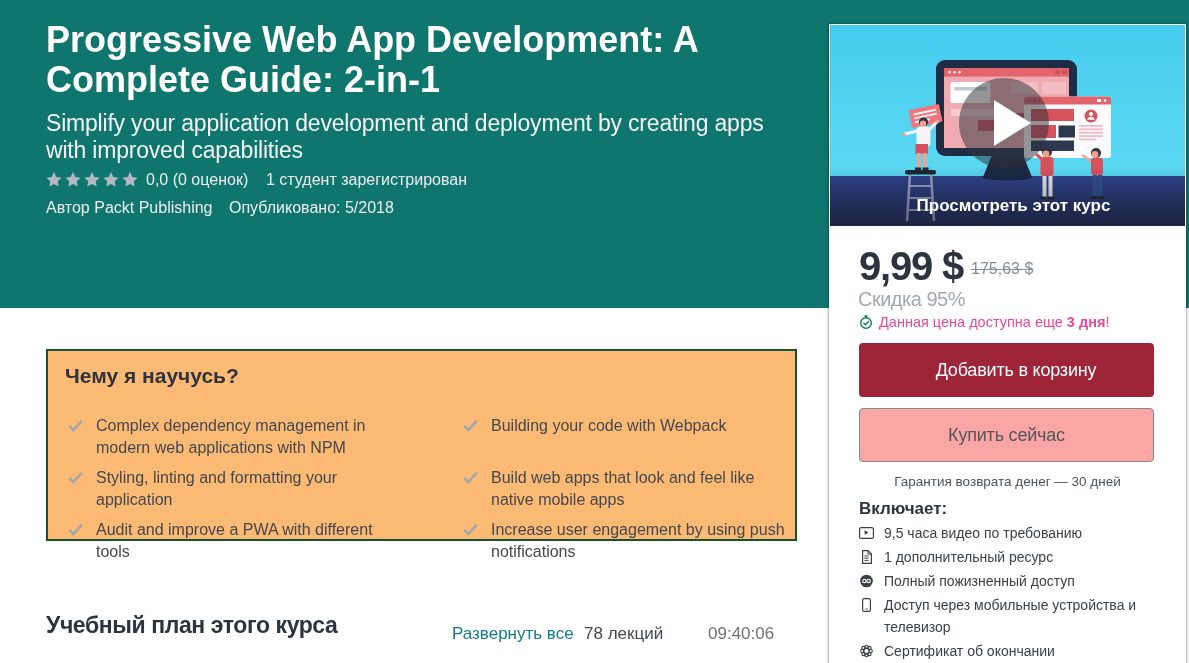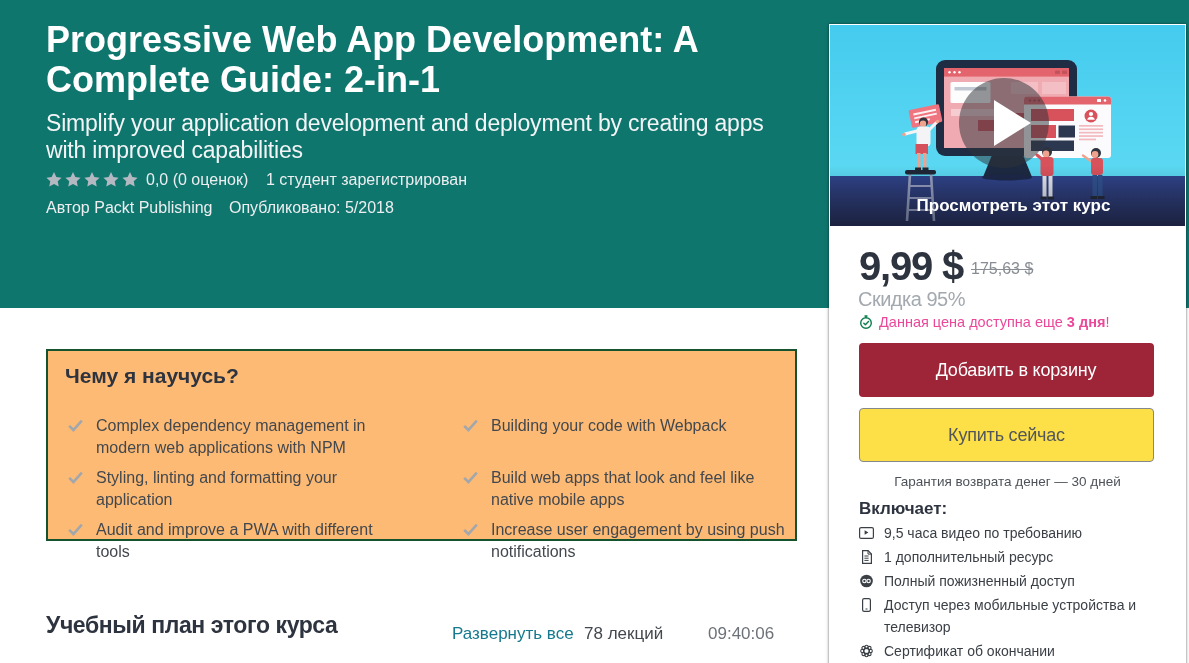--- a/index.html
+++ b/index.html
@@ -40,21 +40,21 @@
     font-size:17px; font-weight:700; color:#fff; }
   .price { position:absolute; left:30px; top:220px; font-size:40px; letter-spacing:-1.2px; font-weight:700; color:#2d333f; }
   .oldprice { position:absolute; left:142px; top:236px; font-size:16px; color:#888d93;
     text-decoration:line-through; }
   .disc { position:absolute; left:29px; top:264px; font-size:20px; letter-spacing:-0.5px; color:#a3a9af; }
   .timer { position:absolute; left:30px; top:290px; font-size:14.5px; color:#ec4899; white-space:nowrap; }
   .timer b { font-weight:700; }
   .timer svg { vertical-align:-2px; margin-right:6px; }
   .btn-red { position:absolute; left:30px; top:319px; width:295px; height:54px; background:#9e2438;
     border-radius:4px; color:#fff; font-size:18px; letter-spacing:-0.2px; font-weight:400; text-align:center; line-height:54px;padding-left:19px; }
-  .btn-white { position:absolute; left:30px; top:384px; width:295px; height:54px; background:#fde047;
+  .btn-white { position:absolute; left:30px; top:384px; width:295px; height:54px; background:#fca5a5;
     border:1px solid #83888d; border-radius:4px; color:#53575c; font-size:18px; letter-spacing:-0.2px; font-weight:400;
     text-align:center; line-height:52px; }
   .guarantee { position:absolute; left:0; top:450px; width:357px; text-align:center;
     font-size:13.5px; color:#4d5258; }
   .includes { position:absolute; left:30px; top:475px; font-size:17px; font-weight:700; color:#2d333f; }
   .ilist { position:absolute; left:30px; top:498px; width:300px; }
   .irow { position:relative; padding-left:25px; font-size:14px; line-height:22px; color:#3b4046;
     margin-bottom:2px; }
   .irow svg { position:absolute; left:0; top:4px; }
 </style>

